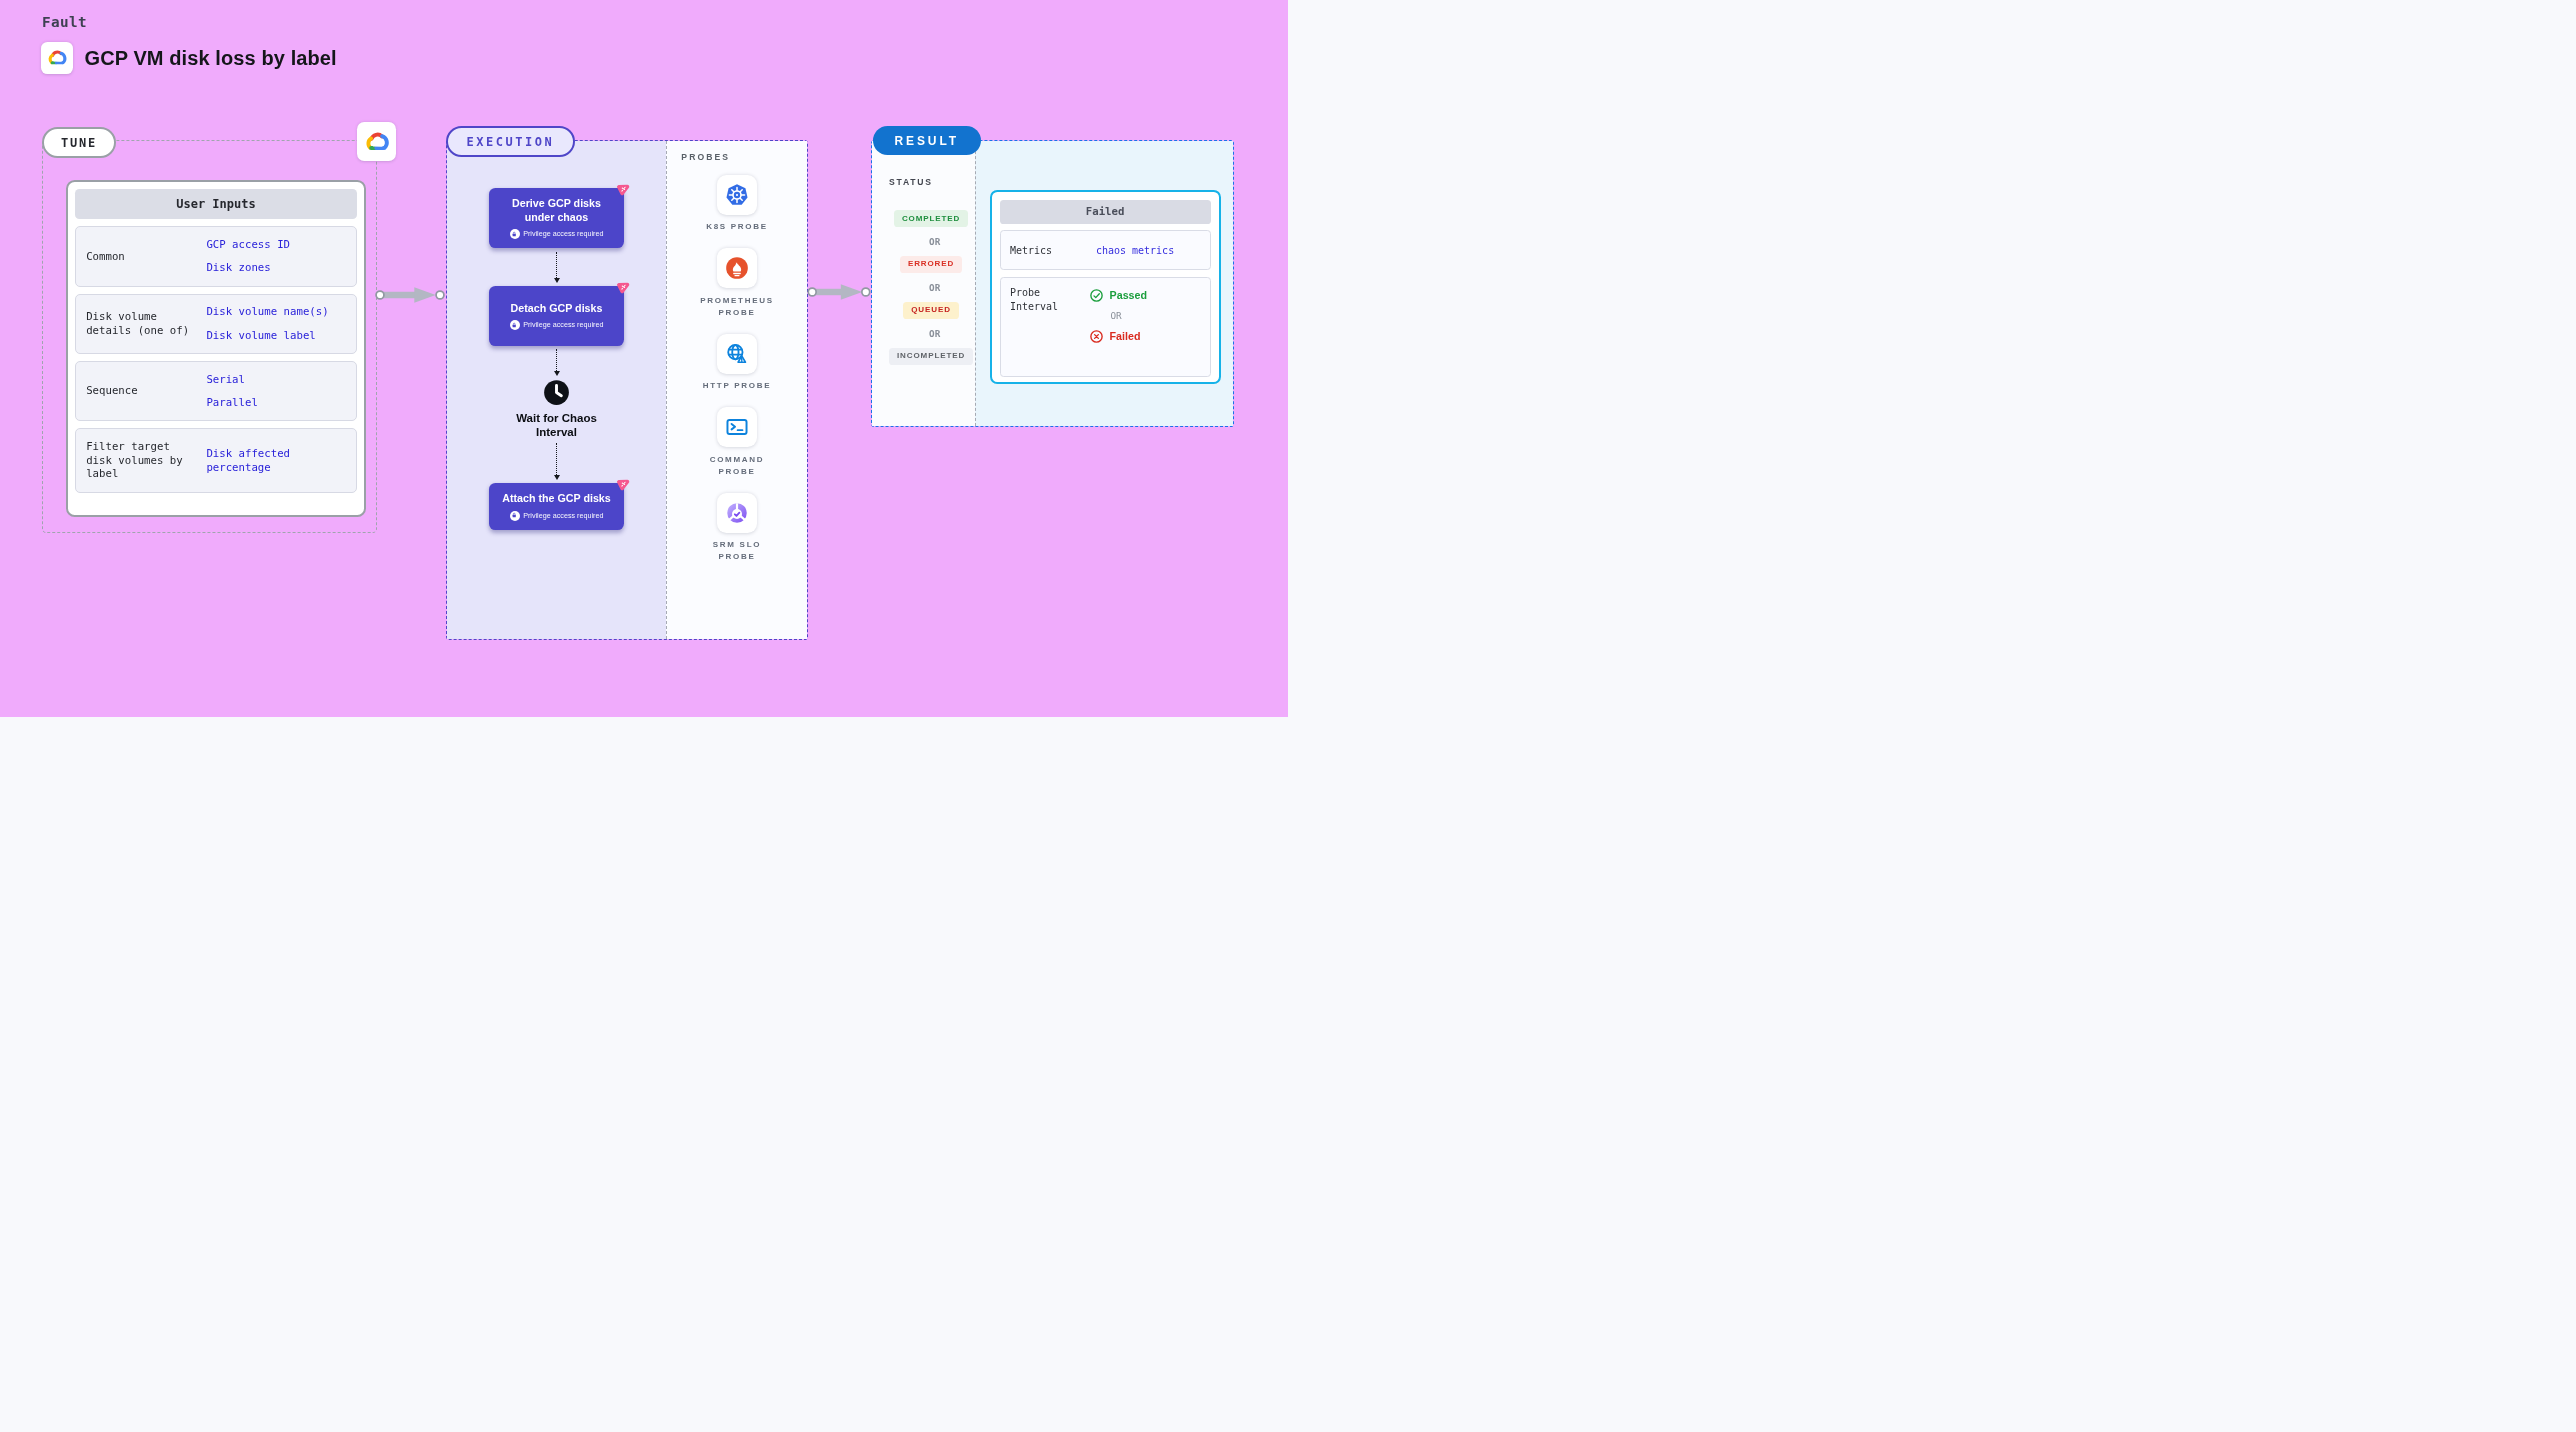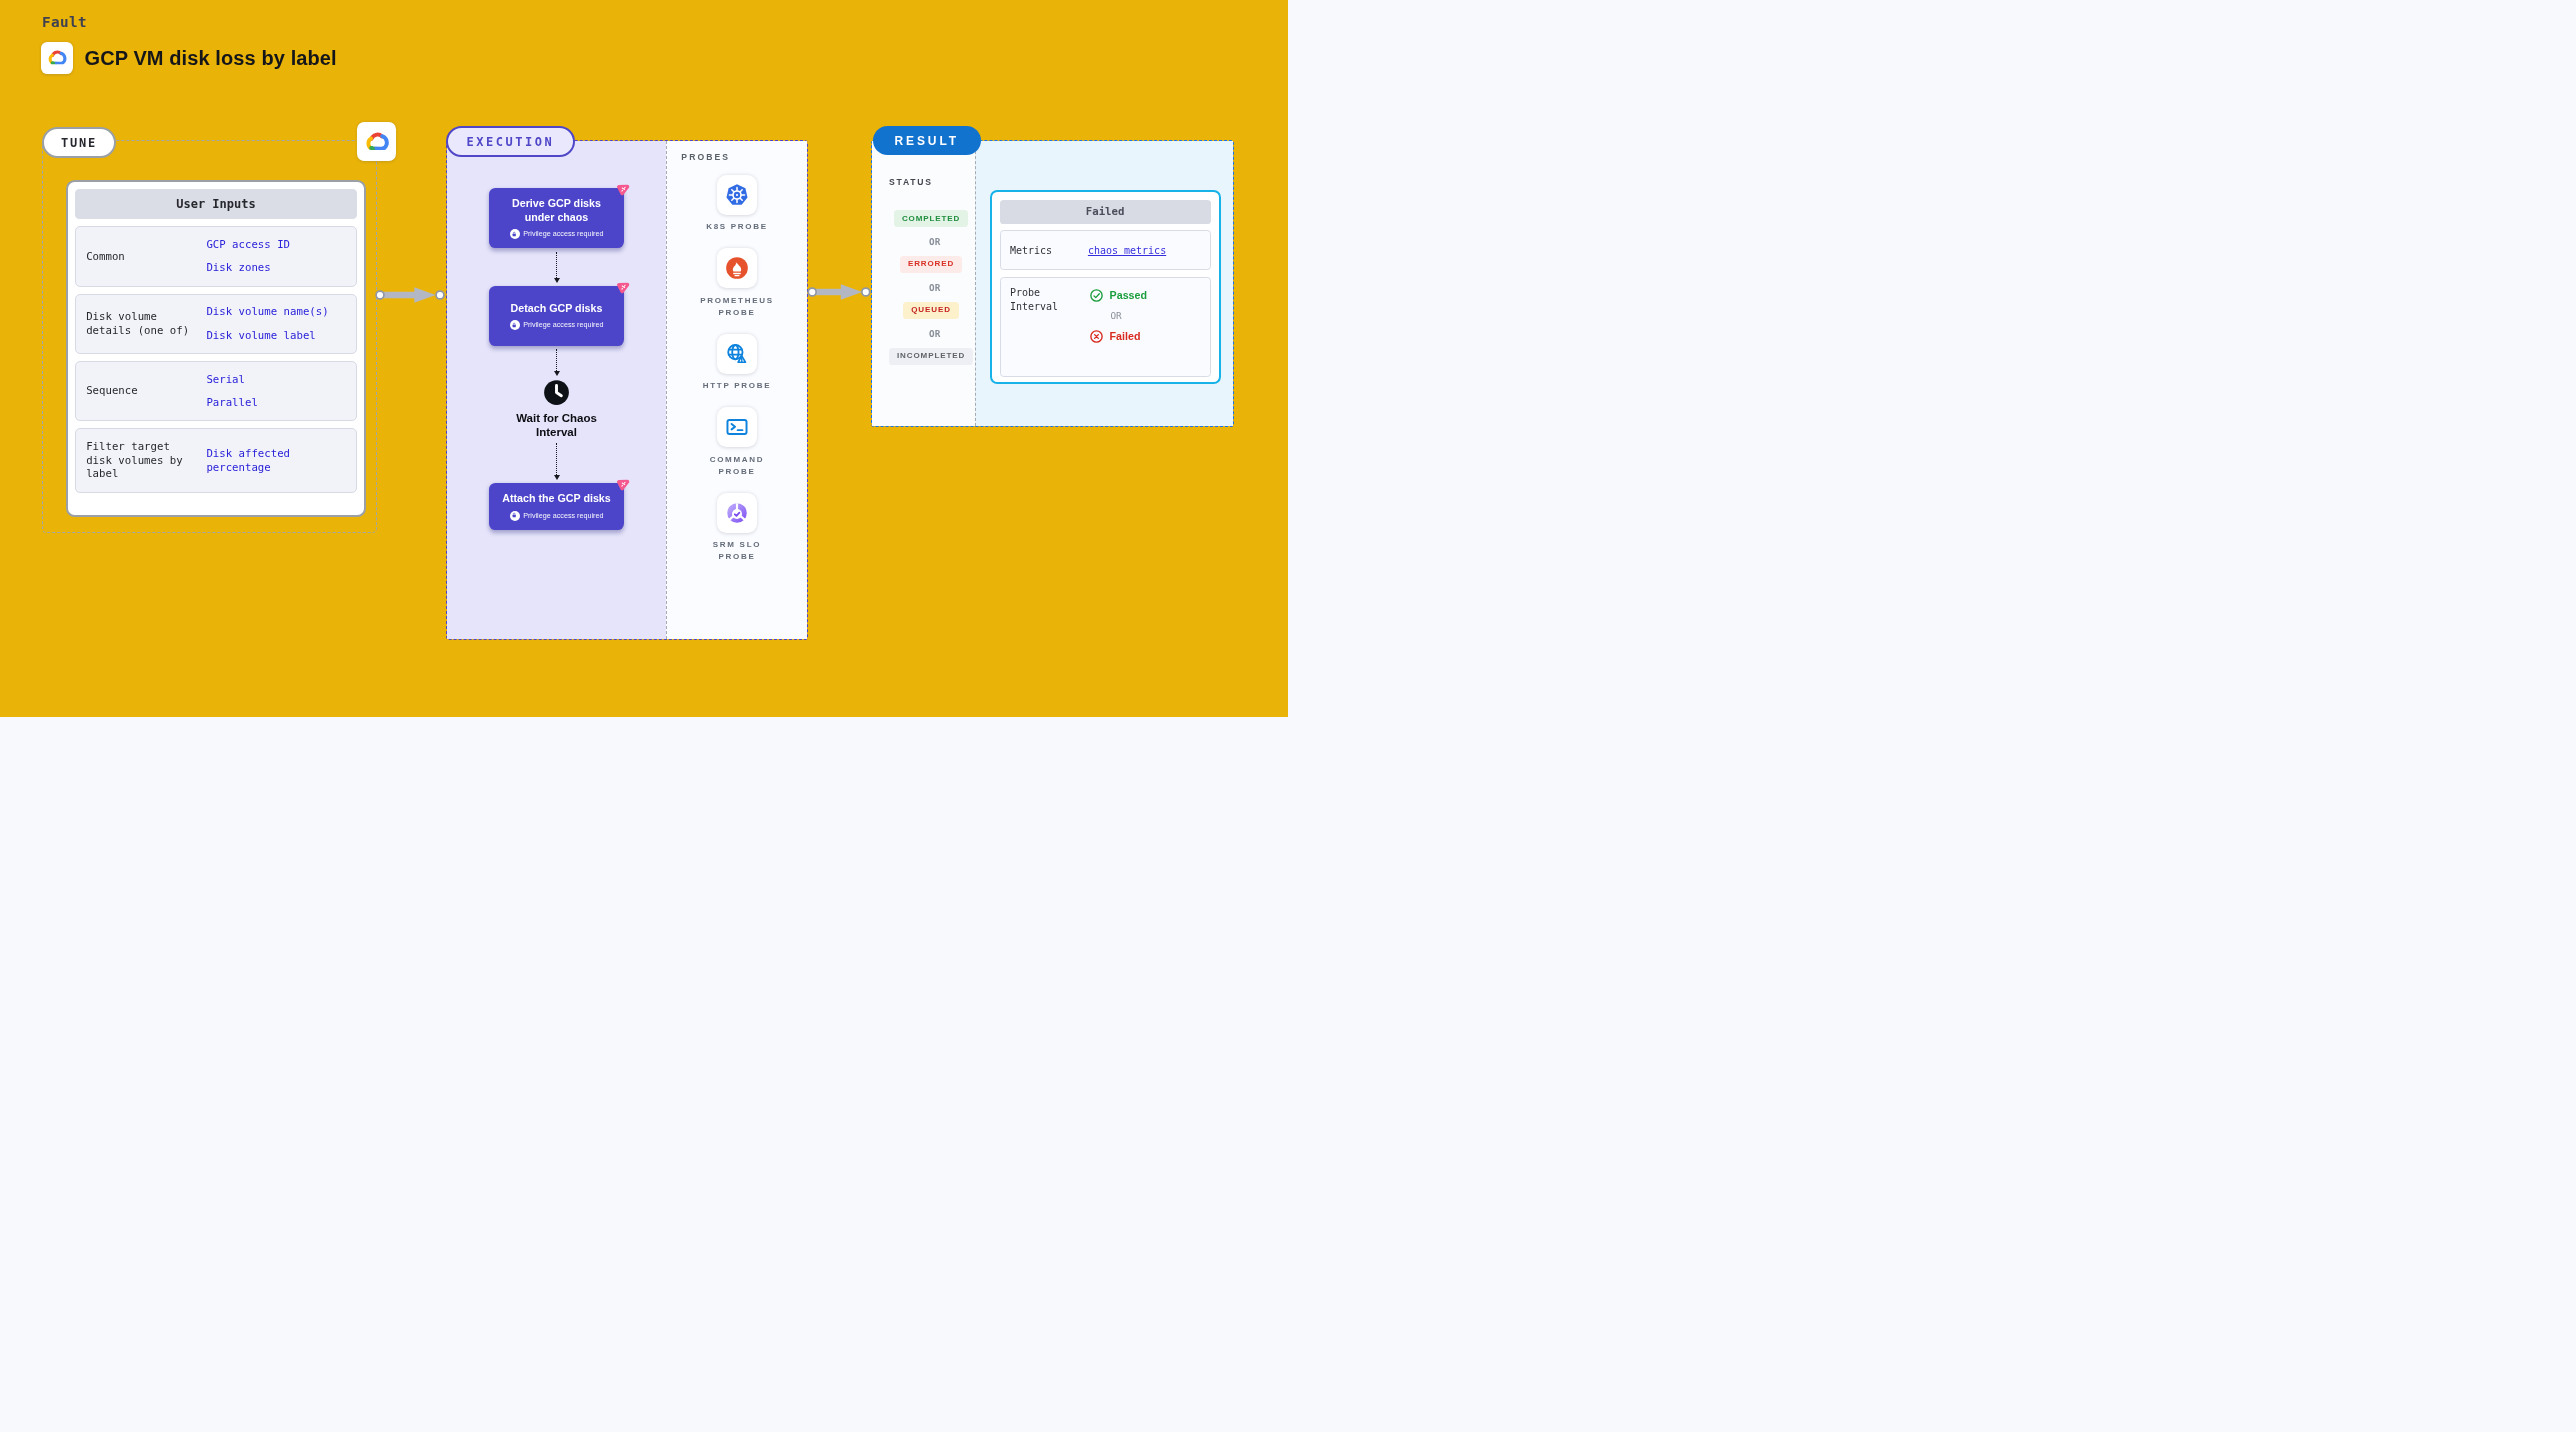--- a/index.html
+++ b/index.html
@@ -1,16 +1,16 @@
 <!DOCTYPE html>
 <html style="font-size:11.5px"><head>
 <meta charset="utf-8">
 <style>
   html,body{margin:0;padding:0;background:#f8f9fc;}
-  .canvas{position:relative;width:1288px;height:717px;background:#eab308;overflow:hidden;
+  .canvas{position:relative;width:1288px;height:717px;background:#f0abfc;overflow:hidden;
           font-family:"Liberation Sans",sans-serif;}
 
   
   .kicker{position:absolute;left:42px;top:14.3px;font:600 14.3px/1.2 "DejaVu Sans Mono",monospace;
           color:#3e4152;letter-spacing:0.4px;}
   .title-row{position:absolute;left:41px;top:42px;display:flex;align-items:center;gap:11.5px;}
   .logo-chip{width:32px;height:32px;border-radius:6.4px;background:#fff;display:grid;place-items:center;
              box-shadow:0 0.7px 2.9px rgba(60,64,90,.22);}
   .logo-chip svg{width:24px;height:24px;}
   .page-title{font:800 20px/1.1 "Liberation Sans",sans-serif;color:#15161a;letter-spacing:0.1px;}
@@ -103,21 +103,21 @@
 
   .output-card{position:absolute;left:13.6px;top:49px;width:231px;height:194px;box-sizing:border-box;
                background:#fff;border:2.1px solid #16b2e8;border-radius:7.2px;padding:8px;}
   .output-header{background:#d9dbe4;border-radius:3.6px;height:24px;display:grid;place-items:center;
                  font:600 10.7px/1 "DejaVu Sans Mono",monospace;color:#4a4e5a;}
   .out-row{background:#fafbff;border:1.1px solid #d9dce6;border-radius:3.6px;display:flex;
            padding:8.6px 9.3px;margin-top:6.4px;box-sizing:border-box;}
   .metrics-row{min-height:40px;align-items:center;}
   .probe-row{min-height:100px;align-items:flex-start;}
   .out-label{flex:0 0 66px;font:400 10px/1.35 "DejaVu Sans Mono",monospace;color:#2f3238;}
-  .out-value{font:400 10px/1.3 "DejaVu Sans Mono",monospace;color:#352ede;margin-left:12px;text-decoration:underline;}
+  .out-value{font:400 10px/1.3 "DejaVu Sans Mono",monospace;color:#352ede;margin-left:20px;}
   .pr-col{margin-left:13px;display:flex;flex-direction:column;gap:8.6px;padding-top:1.4px;}
   .pr-line{display:flex;align-items:center;gap:5.7px;}
   .pr-line svg{width:15px;height:15px;flex:none;}
   .passed-text{font:800 10.7px/1 "Liberation Sans",sans-serif;color:#1b9e3d;}
   .failed-text{font:800 10.7px/1 "Liberation Sans",sans-serif;color:#d92b20;}
   .pr-or{font:400 9.3px/1 "DejaVu Sans Mono",monospace;color:#8a909a;margin-left:21.5px;}
 </style>
 </head>
 <body>
 

